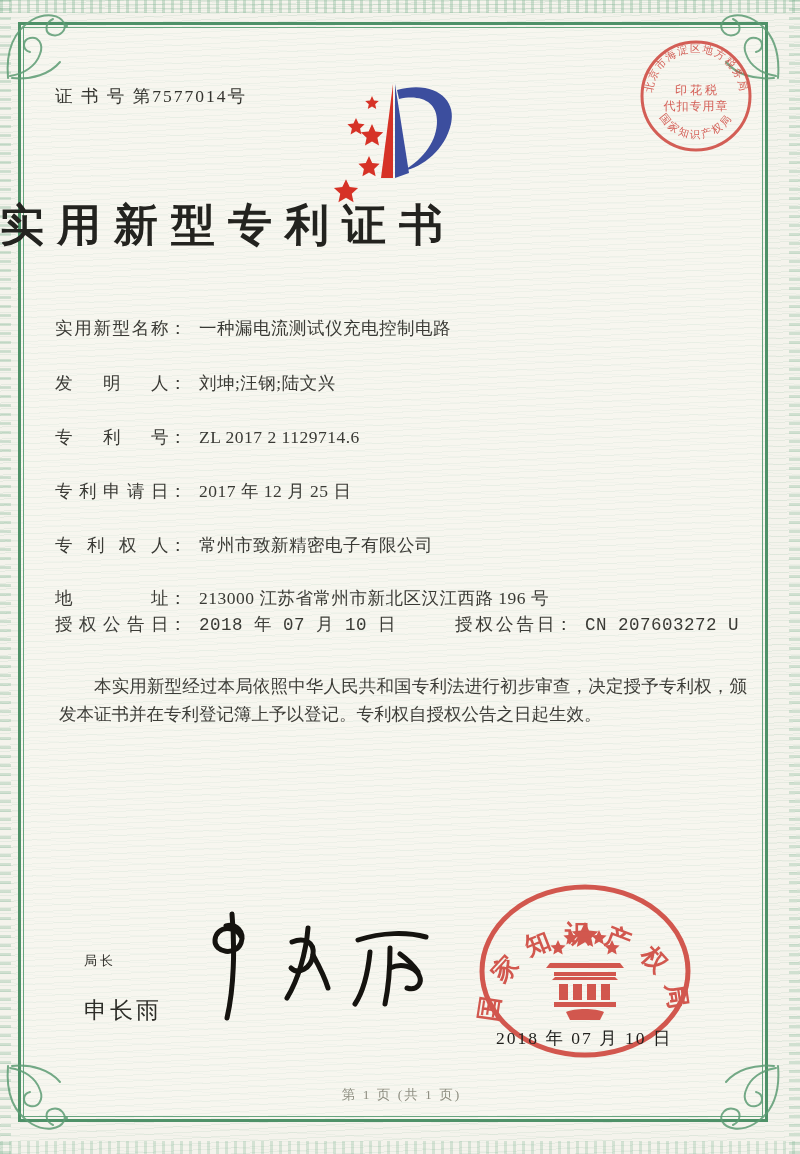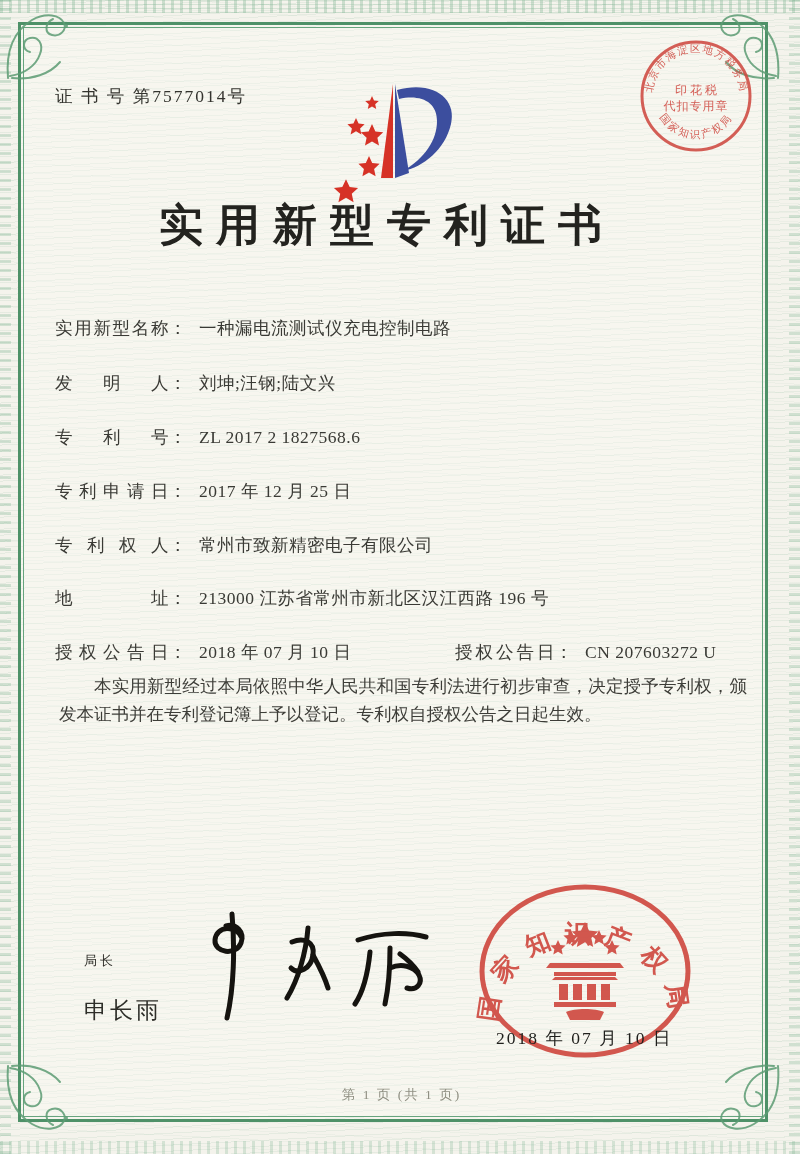--- a/index.html
+++ b/index.html
@@ -42,30 +42,30 @@
   .corner.bl{left:2px;bottom:16px;transform:scaleY(-1);}
   .corner.br{right:16px;bottom:16px;transform:scale(-1,-1);}
 
   .cert-number{
     position:absolute;left:55px;top:84px;font-size:17.5px;letter-spacing:2px;color:#33332e;
   }
   .logo{position:absolute;left:323px;top:72px;width:162px;height:132px;}
   .tax-stamp{position:absolute;left:636px;top:36px;width:120px;height:120px;opacity:.88;}
 
   .title{
-    position:absolute;left:0;right:26px;top:196px;text-align:center;
+    position:absolute;left:0;right:26px;top:196px;text-align:left;
     font-size:44px;font-weight:700;letter-spacing:13px;color:#23231f;
   }
 
   .fields{position:absolute;left:55px;top:0;width:700px;font-size:17.5px;}
   .frow{position:absolute;left:0;white-space:nowrap;letter-spacing:.5px;}
   .flabel{display:inline-block;width:114px;text-align:justify;text-align-last:justify;}
   .fcolon{margin-right:12px;}
   .r1{top:316px;} .r2{top:371px;} .r3{top:425px;} .r4{top:479px;}
-  .r5{top:533px;} .r6{top:586px;} .r7{top:640px;}
+  .r5{top:533px;} .r6{top:586px;} .r7{top:612px;font-family:Liberation Mono, monospace;}
   .grant-right{position:absolute;left:400px;top:0;white-space:nowrap;}
   .grant-right .flabel{width:100px;}
 
   .body-text{
     position:absolute;left:55px;top:672px;width:692px;
     font-size:17.5px;line-height:1.6;text-align:justify;color:#3d3d38;
   }
   .body-text p{margin:0 0 3px 4px;text-indent:2em;}
 
   .sig-title{position:absolute;left:84px;top:952px;font-size:13px;letter-spacing:3px;color:#2e2e29;font-family:"Liberation Sans","DejaVu Sans",sans-serif;}
@@ -163,21 +163,21 @@
 <div class="title">实用新型专利证书</div>
 
 <div class="fields">
   <div class="frow r1">
     <span class="flabel">实用新型名称</span><span class="fcolon">：</span><span>一种漏电流测试仪充电控制电路</span>
   </div>
   <div class="frow r2">
     <span class="flabel">发明人</span><span class="fcolon">：</span><span>刘坤;汪钢;陆文兴</span>
   </div>
   <div class="frow r3">
-    <span class="flabel">专利号</span><span class="fcolon">：</span><span>ZL 2017 2 1827568.6</span>
+    <span class="flabel">专利号</span><span class="fcolon">：</span><span>ZL 2017 2 1129714.6</span>
   </div>
   <div class="frow r4">
     <span class="flabel">专利申请日</span><span class="fcolon">：</span><span>2017 年 12 月 25 日</span>
   </div>
   <div class="frow r5">
     <span class="flabel">专利权人</span><span class="fcolon">：</span><span>常州市致新精密电子有限公司</span>
   </div>
   <div class="frow r6">
     <span class="flabel">地址</span><span class="fcolon">：</span><span>213000 江苏省常州市新北区汉江西路 196 号</span>
   </div>

